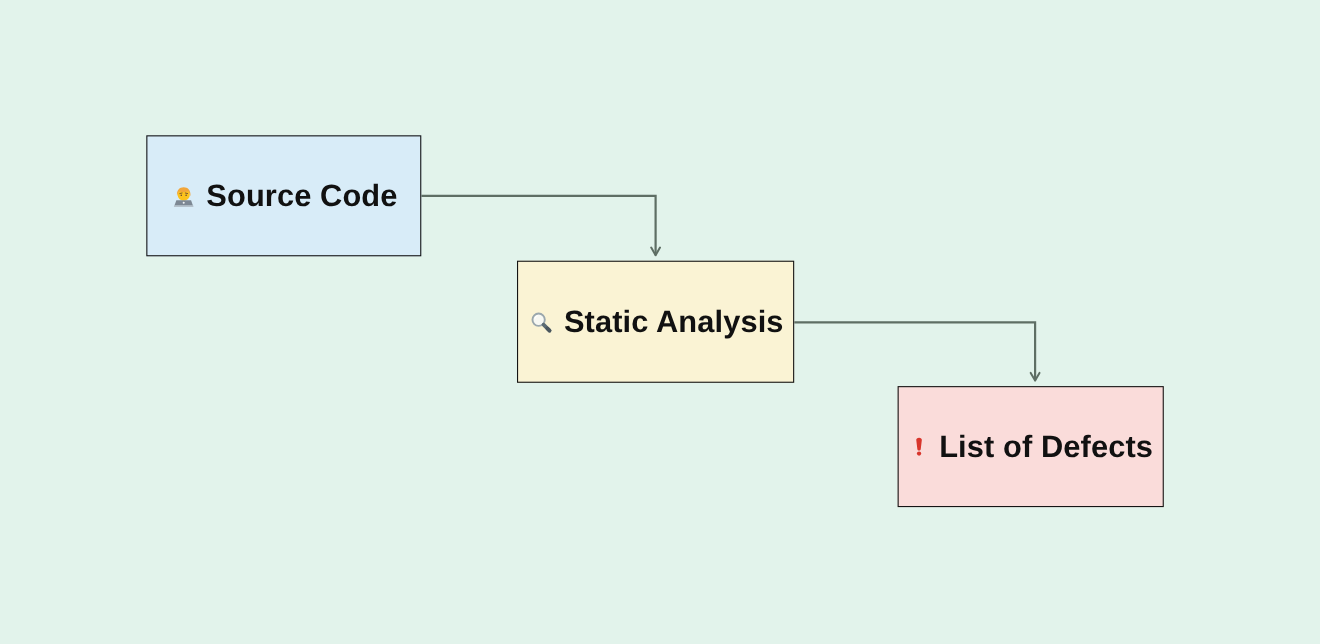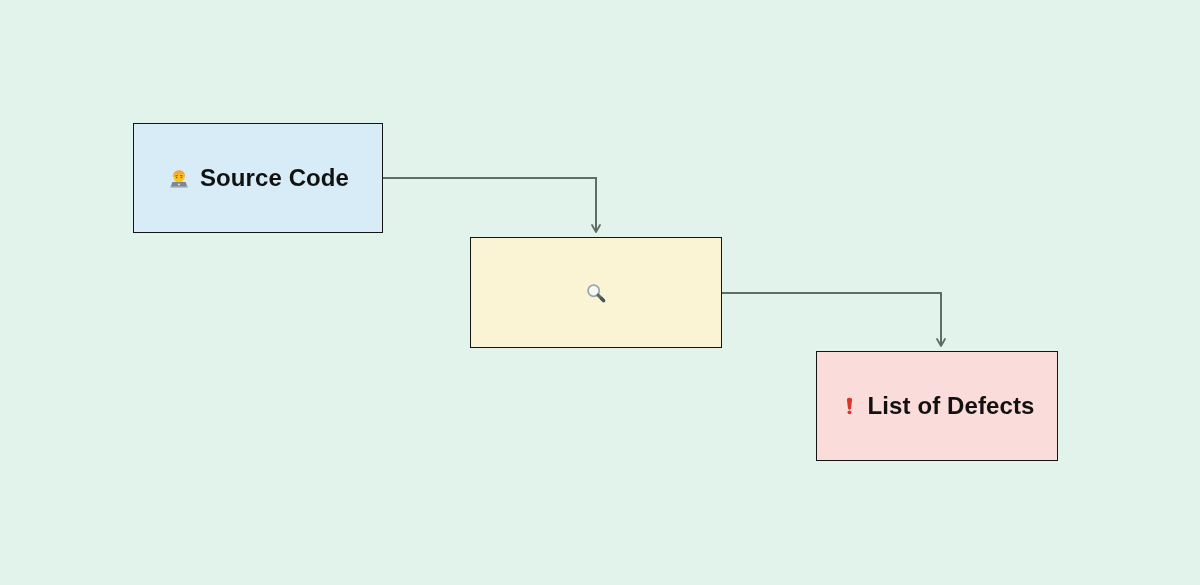--- a/index.html
+++ b/index.html
@@ -17,21 +17,21 @@
     pointer-events: none;
   }
   .node {
     position: absolute;
     box-sizing: border-box;
     border: 1.5px solid #141414;
     display: flex;
     align-items: center;
     justify-content: center;
     gap: 9px;
-    font-size: 24px;
+    font-size: 28px;
     font-weight: 700;
     letter-spacing: 0.1px;
   }
   .node-1 { left: 133px; top: 123px; width: 250px; height: 110px; }
   .node-2 { left: 470px; top: 237px; width: 252px; height: 111px; }
   .node-3 { left: 816px; top: 351px; width: 242px; height: 110px; }
   .icon {
     display: inline-flex;
     align-items: center;
     justify-content: center;
@@ -76,20 +76,21 @@
 
   <div class="node node-2" style="background: rgb(250, 243, 212); border-color: rgb(20, 20, 20); color: rgb(17, 17, 17);">
     <span class="icon">
       <svg viewBox="0 0 36 36" aria-hidden="true">
         <circle cx="14.5" cy="14.5" r="8.4" fill="#f6f8f8" fill-opacity="0.85" stroke="#9aa7ad" stroke-width="2.6"></circle>
         <path d="M9.6 12.4a5.6 5.6 0 0 1 3.2-3.3" stroke="#ffffff" stroke-width="1.6" stroke-linecap="round" fill="none"></path>
         <path d="M21.2 21.2l8.2 8.2" stroke="#5c6b73" stroke-width="5" stroke-linecap="round"></path>
         <path d="M26.3 26.3l3.1 3.1" stroke="#4a565d" stroke-width="5" stroke-linecap="round"></path>
       </svg>
     </span>
+    <span class="label">Static Analysis</span>
   </div>
 
   <div class="node node-3" style="background: rgb(250, 220, 218); border-color: rgb(20, 20, 20); color: rgb(17, 17, 17);">
     <span class="icon icon-narrow">
       <svg viewBox="0 0 36 36" aria-hidden="true">
         <path d="M18 2.6c-2.95 0-5.1 1.7-4.8 4.1l1.85 15.5c.2 1.6 1.4 2.7 2.95 2.7s2.75-1.1 2.95-2.7L22.8 6.7c.3-2.4-1.85-4.1-4.8-4.1z" fill="#d8352b"></path>
         <circle cx="18" cy="30" r="3.7" fill="#d8352b"></circle>
       </svg>
     </span>
     <span class="label">List of Defects</span>

